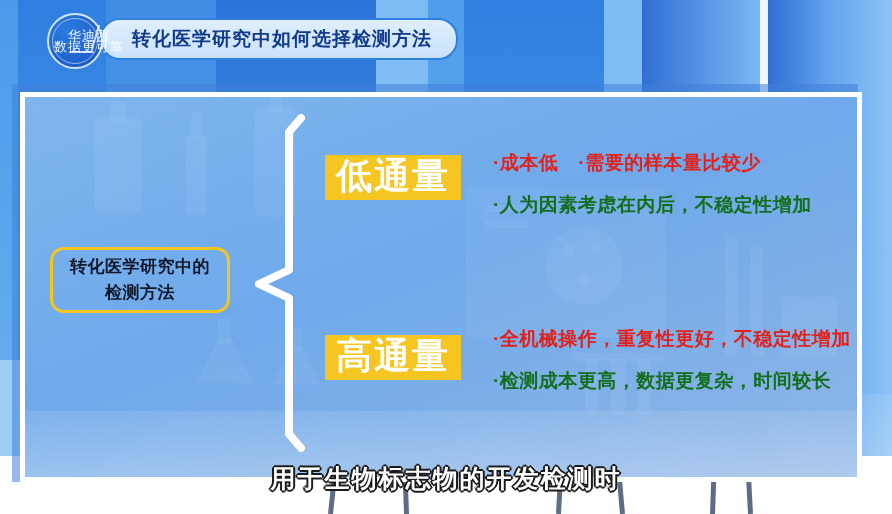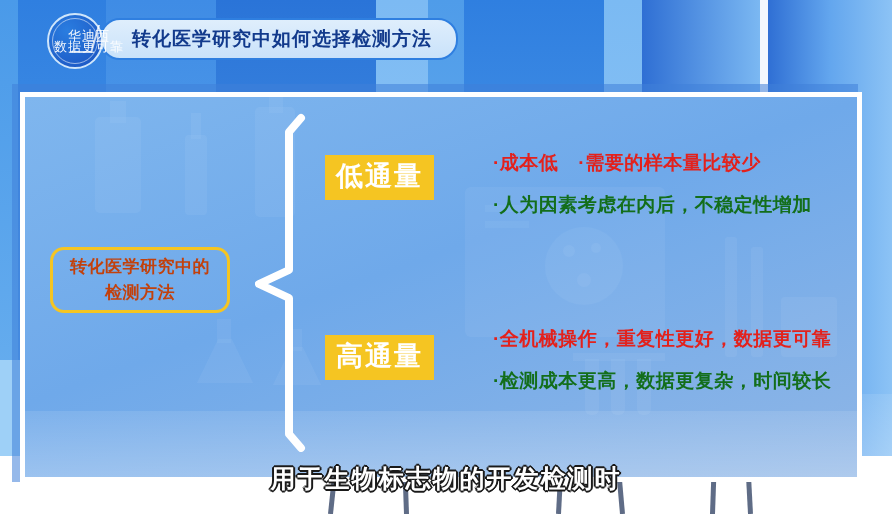--- a/index.html
+++ b/index.html
@@ -100,36 +100,36 @@
   
   .left-box{
     position:absolute;left:50px;top:247px;width:180px;height:66px;
     border:3px solid #f5c522;border-radius:14px;
     box-sizing:border-box;
     display:flex;align-items:center;justify-content:center;
     text-align:center;
     z-index:6;
   }
   .left-box-text{
-    font-size:17px;font-weight:bold;color:#c2410c;line-height:26px;
+    font-size:17px;font-weight:bold;color:#0f172a;line-height:26px;
     letter-spacing:.5px;
   }
 
   
   .brace{position:absolute;left:255px;top:112px;width:60px;height:340px;z-index:6;}
 
   
   .chip{
     position:absolute;
     background:#f5c522;
     padding:5px 11px 8px 11px;
     z-index:6;
   }
   .chip-text{
-    font-size:27px;font-weight:bold;color:#ffffff;letter-spacing:2px;
+    font-size:36px;font-weight:bold;color:#ffffff;letter-spacing:2px;
     line-height:32px;white-space:nowrap;
   }
   #chip-low{left:325px;top:155px;}
   #chip-high{left:325px;top:335px;}
 
   
   .bullets{position:absolute;z-index:6;margin-left:27px;}
   #bullets-low{left:466px;top:142px;}
   #bullets-high{left:466px;top:318px;}
   .bline{
@@ -254,19 +254,19 @@
   </div>
 
   <div class="bullets" id="bullets-low">
     <div class="bline red">
       <span class="bseg">·成本低</span><span class="gap"></span><span class="bseg">·需要的样本量比较少</span>
     </div>
     <div class="bline green">·人为因素考虑在内后，不稳定性增加</div>
   </div>
 
   <div class="bullets" id="bullets-high">
-    <div class="bline red">·全机械操作，重复性更好，数据更可靠</div>
+    <div class="bline red">·全机械操作，重复性更好，不稳定性增加</div>
     <div class="bline green">·检测成本更高，数据更复杂，时间较长</div>
   </div>
 
   <div class="subtitle">用于生物标志物的开发检测时</div>
 
 </div>
 
 </body></html>

